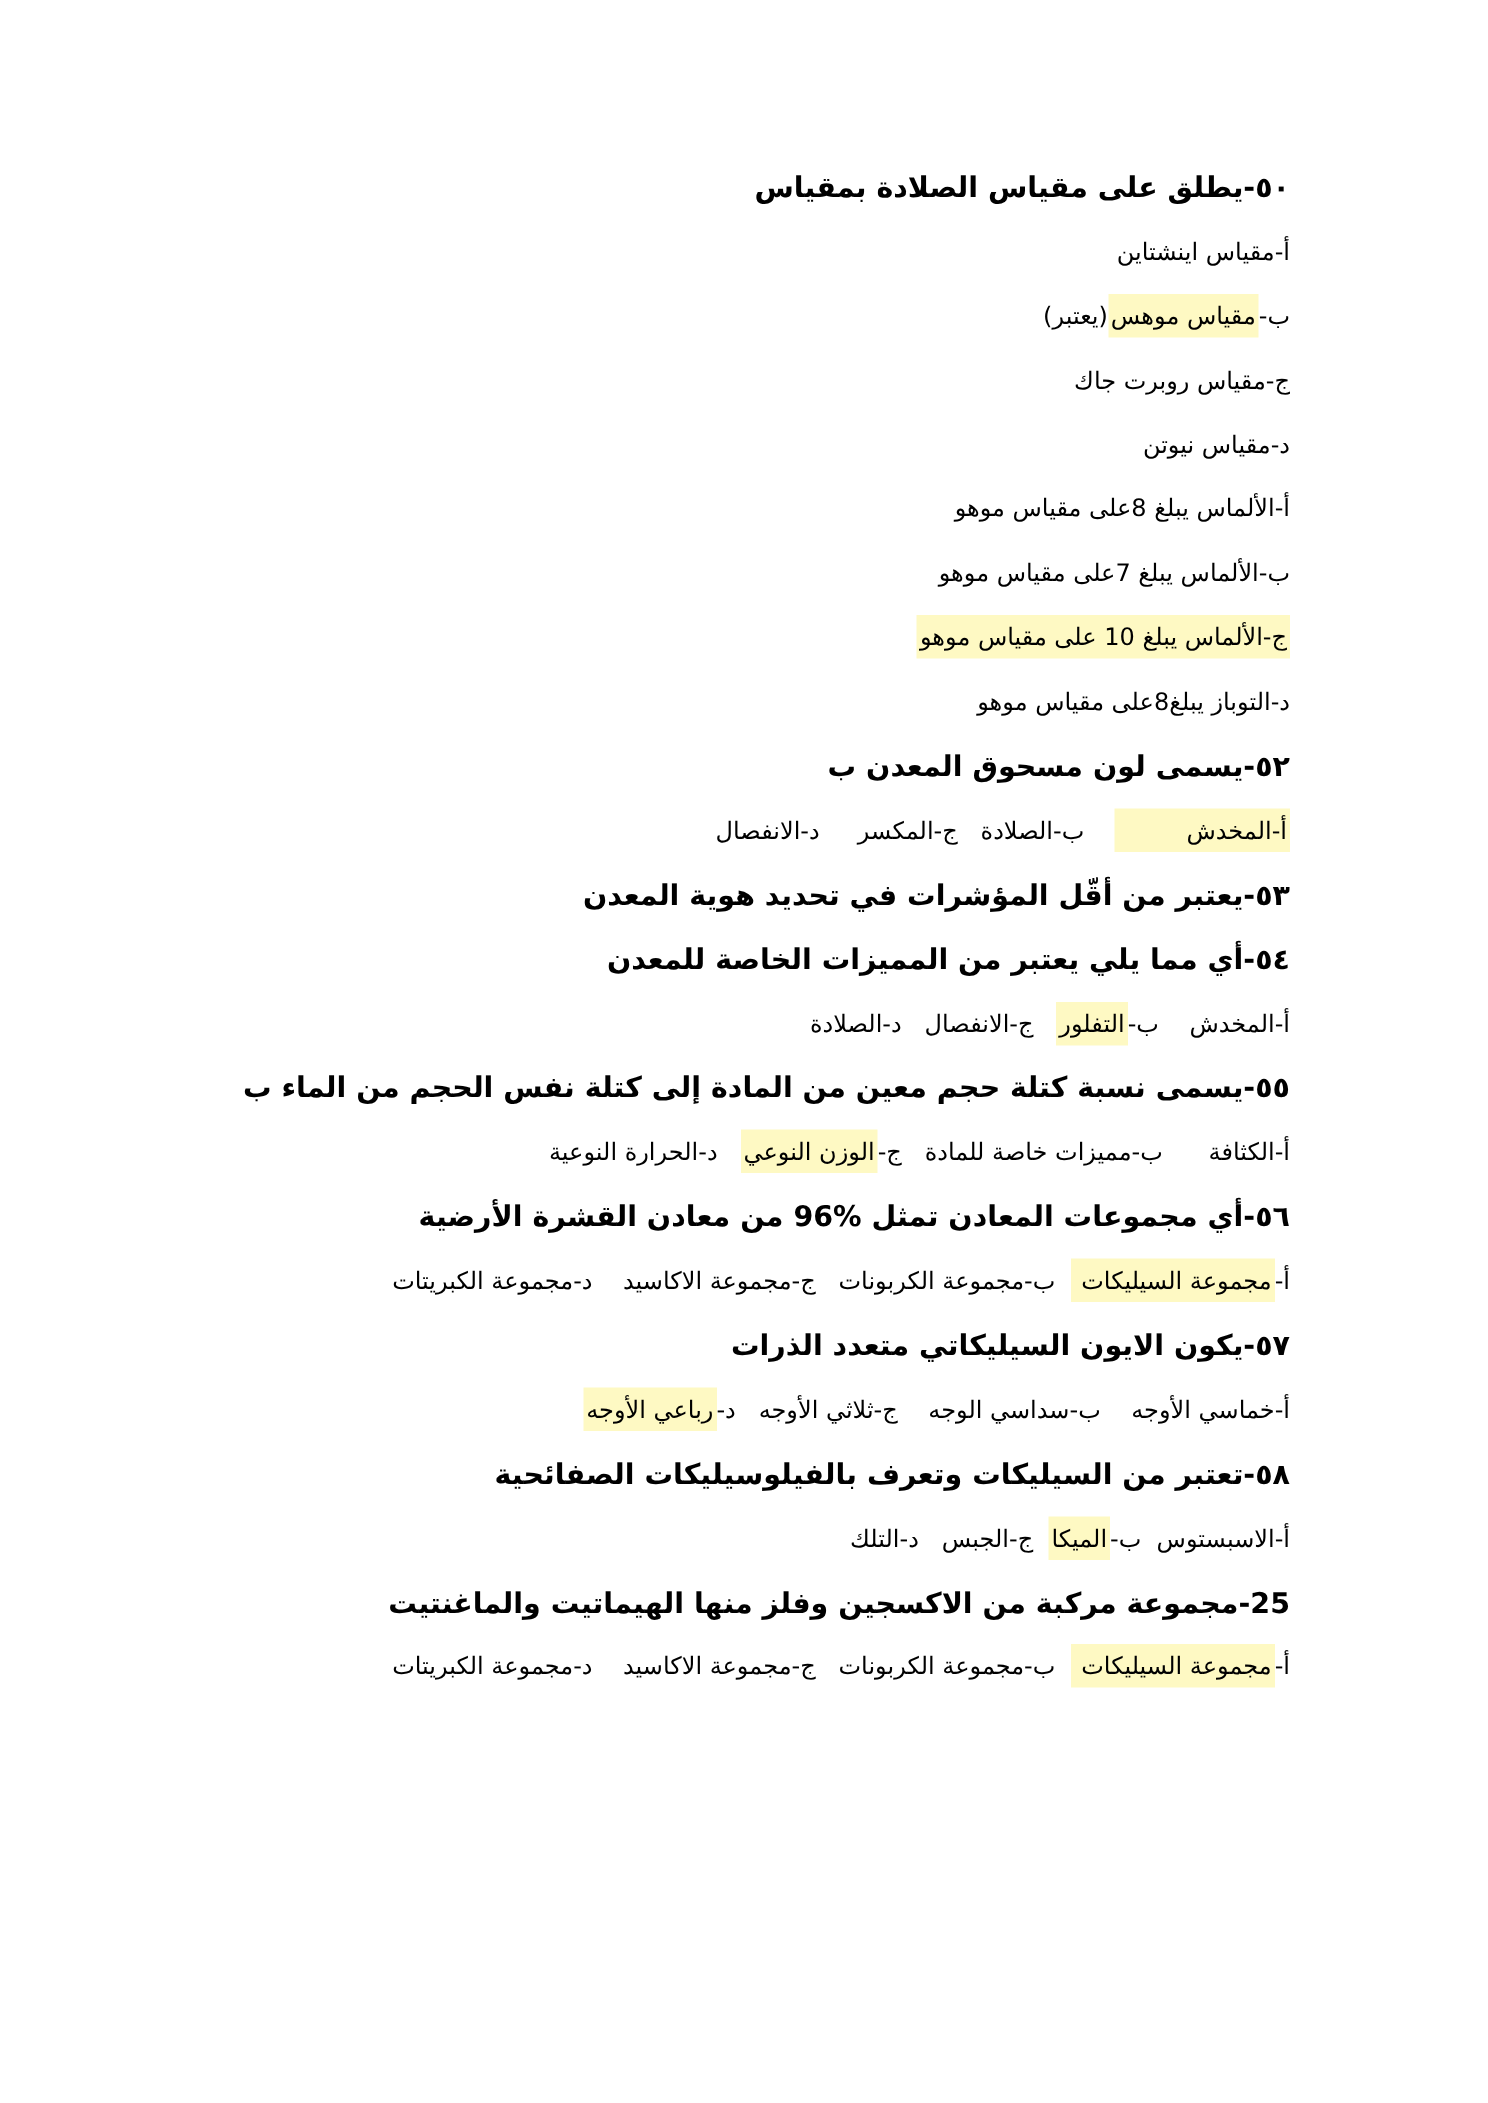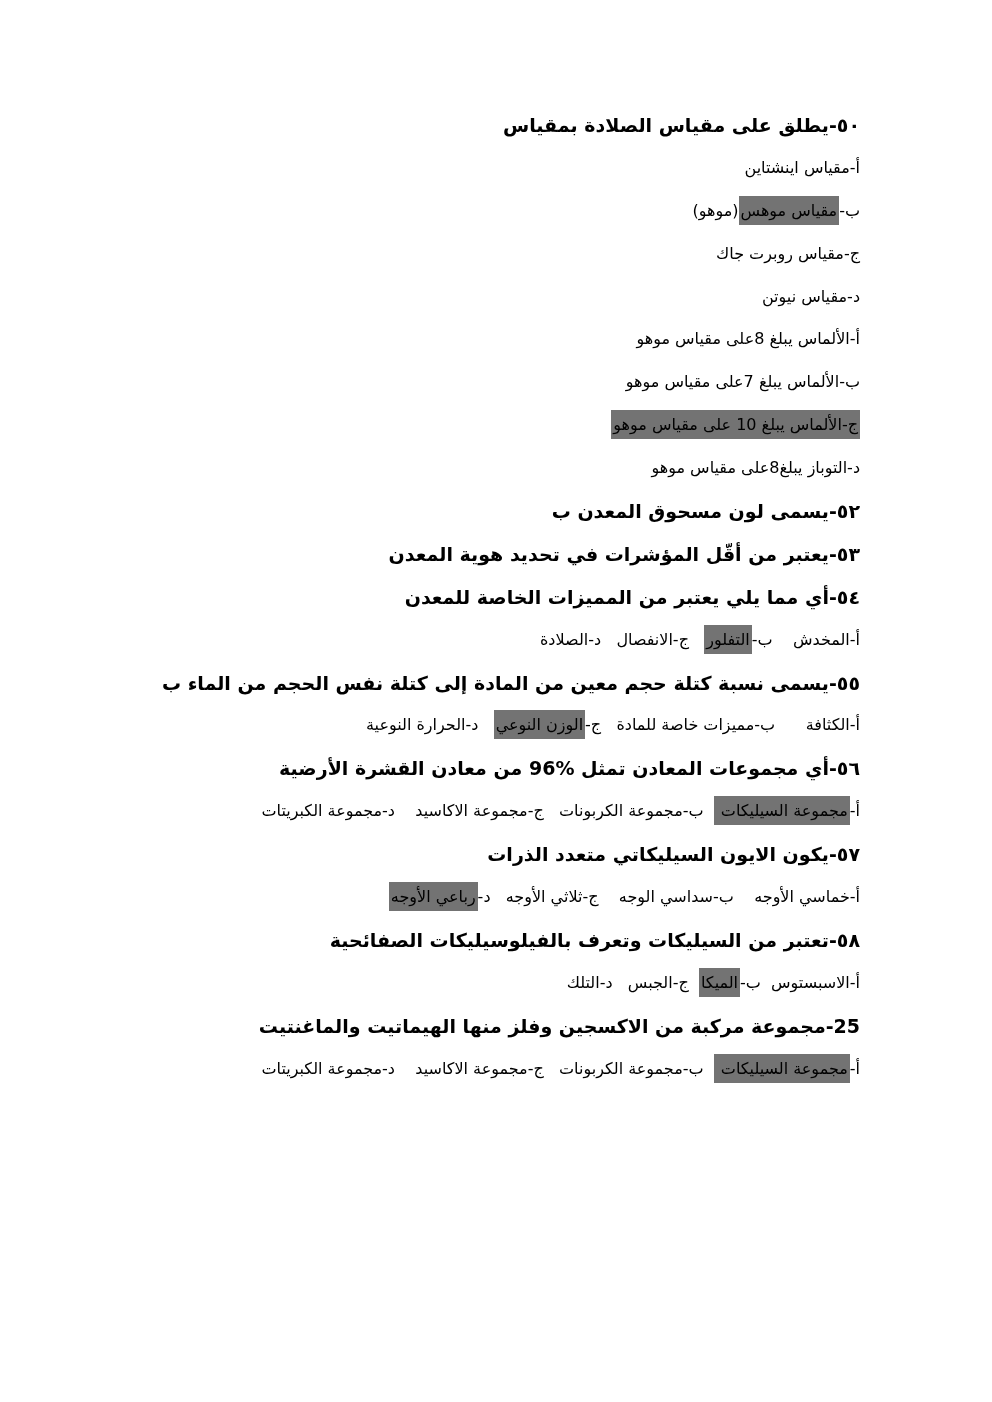--- a/index.html
+++ b/index.html
@@ -27,42 +27,43 @@
   }
   .heading{
     font-weight:bold;
     font-size:19px;
   }
   .option-line{
     font-weight:normal;
     font-size:16px;
   }
   .hl{
-    background:#737373;
+    background:#fef9c3;
     padding:5px 2px;
   }
   .txt{
     background:transparent;
   }
 </style>
 </head>
 <body>
 
 <div class="page">
   <div class="content" id="content">
       <div class="line heading">٥٠-يطلق على مقياس الصلادة بمقياس</div>
       <div class="line option-line"><span class="txt">أ-مقياس اينشتاين</span></div>
-      <div class="line option-line"><span class="txt">ب-</span><span class="hl">مقياس موهس</span><span class="txt">(موهو)</span></div>
+      <div class="line option-line"><span class="txt">ب-</span><span class="hl">مقياس موهس</span><span class="txt">(يعتبر)</span></div>
       <div class="line option-line"><span class="txt">ج-مقياس روبرت جاك</span></div>
       <div class="line option-line"><span class="txt">د-مقياس نيوتن</span></div>
       <div class="line option-line"><span class="txt">أ-الألماس يبلغ 8على مقياس موهو</span></div>
       <div class="line option-line"><span class="txt">ب-الألماس يبلغ 7على مقياس موهو</span></div>
       <div class="line option-line"><span class="hl">ج-الألماس يبلغ 10 على مقياس موهو</span></div>
       <div class="line option-line"><span class="txt">د-التوباز يبلغ8على مقياس موهو</span></div>
       <div class="line heading">٥٢-يسمى لون مسحوق المعدن ب</div>
+      <div class="line option-line"><span class="hl">أ-المخدش&nbsp;&nbsp;&nbsp;&nbsp;&nbsp;&nbsp;&nbsp;&nbsp;&nbsp;</span><span class="txt">&nbsp;&nbsp;&nbsp;&nbsp;ب-الصلادة&nbsp;&nbsp;&nbsp;ج-المكسر&nbsp;&nbsp;&nbsp;&nbsp;&nbsp;د-الانفصال</span></div>
       <div class="line heading">٥٣-يعتبر من أقّل المؤشرات في تحديد هوية المعدن</div>
       <div class="line heading">٥٤-أي مما يلي يعتبر من المميزات الخاصة للمعدن</div>
       <div class="line option-line"><span class="txt">أ-المخدش&nbsp;&nbsp;&nbsp;&nbsp;ب-</span><span class="hl">التفلور</span><span class="txt">&nbsp;&nbsp;&nbsp;ج-الانفصال&nbsp;&nbsp;&nbsp;د-الصلادة</span></div>
       <div class="line heading">٥٥-يسمى نسبة كتلة حجم معين من المادة إلى كتلة نفس الحجم من الماء ب</div>
       <div class="line option-line"><span class="txt">أ-الكثافة&nbsp;&nbsp;&nbsp;&nbsp;&nbsp;&nbsp;ب-مميزات خاصة للمادة&nbsp;&nbsp;&nbsp;ج-</span><span class="hl">الوزن النوعي</span><span class="txt">&nbsp;&nbsp;&nbsp;د-الحرارة النوعية</span></div>
       <div class="line heading">٥٦-أي مجموعات المعادن تمثل %96 من معادن القشرة الأرضية</div>
       <div class="line option-line"><span class="txt">أ-</span><span class="hl">مجموعة السيليكات&nbsp;</span><span class="txt">&nbsp;&nbsp;ب-مجموعة الكربونات&nbsp;&nbsp;&nbsp;ج-مجموعة الاكاسيد&nbsp;&nbsp;&nbsp;&nbsp;د-مجموعة الكبريتات</span></div>
       <div class="line heading">٥٧-يكون الايون السيليكاتي متعدد الذرات</div>
       <div class="line option-line"><span class="txt">أ-خماسي الأوجه&nbsp;&nbsp;&nbsp;&nbsp;ب-سداسي الوجه&nbsp;&nbsp;&nbsp;&nbsp;ج-ثلاثي الأوجه&nbsp;&nbsp;&nbsp;د-</span><span class="hl">رباعي الأوجه</span></div>
       <div class="line heading">٥٨-تعتبر من السيليكات وتعرف بالفيلوسيليكات الصفائحية</div>

